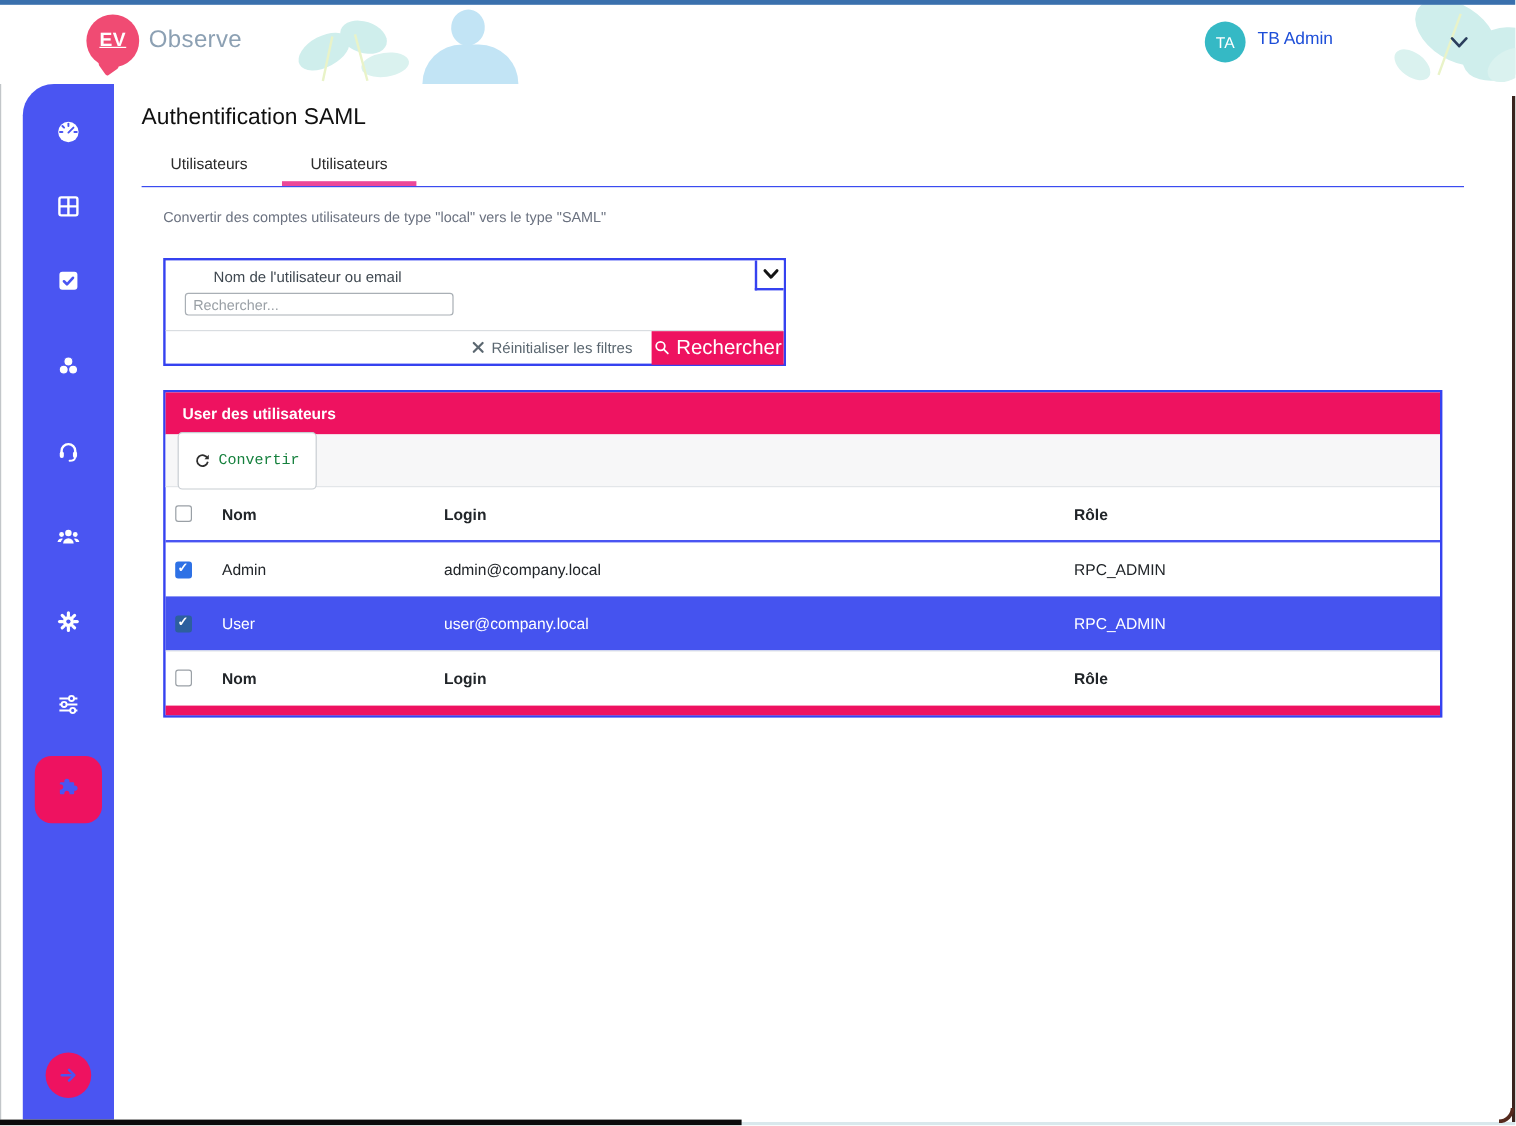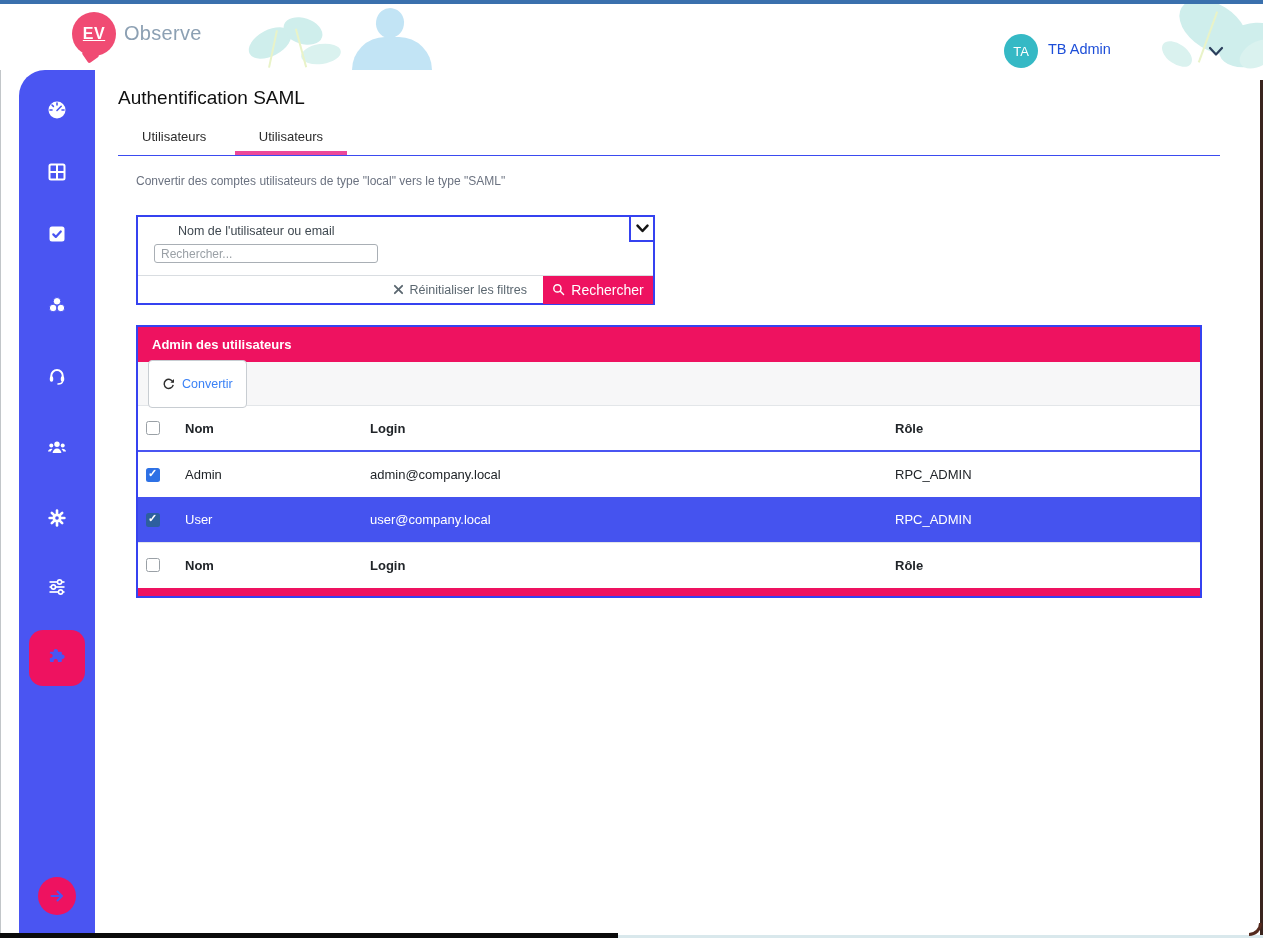--- a/index.html
+++ b/index.html
@@ -21,21 +21,21 @@
   .stem { background:#e9f3c8; }
   .sil { background:#c2e4f5; }
 
   
   .logo { position:absolute; left:72px; top:12px; width:44px; height:44px; z-index:2; cursor:pointer; }
   .logo-bubble { position:absolute; width:44px; height:44px; border-radius:50%; background:#f04b73; display:flex; align-items:center; justify-content:center; color:#fff; font-size:16px; font-weight:bold; letter-spacing:.5px;text-decoration:underline; }
   .logo-tail { position:absolute; left:12px; top:36px; width:13px; height:13px; background:#f04b73; transform:rotate(55deg); border-radius:2px; z-index:-1; }
   .brand { position:absolute; left:124px; top:22px; font-size:20px; color:#8ca0b3; font-weight:400; letter-spacing:.3px; z-index:2; }
 
   
-  .user-menu { position:absolute; left:1000px; top:30px; width:236px; height:42px; z-index:2; cursor:pointer;text-align:center; }
+  .user-menu { position:absolute; left:1000px; top:14px; width:236px; height:42px; z-index:2; cursor:pointer;text-align:center; }
   .avatar { position:absolute; left:4px; top:4px; width:34px; height:34px; border-radius:50%; background:#35b9c5; color:#fff; font-size:13px; display:flex; align-items:center; justify-content:center; }
   .user-name { position:absolute; left:48px; top:11px; font-size:14.5px; color:#1d4ed8; }
   .user-chevron { position:absolute; left:206px; top:11px; }
 
   
   .sidebar { position:absolute; left:19px; top:70px; bottom:5px; width:76px; background:#4a55f2; border-top-left-radius:26px; z-index:10; }
   .nav-item { position:absolute; left:28px; width:20px; height:20px; cursor:pointer; }
   .nav-item svg { display:block; }
   .nav-active { position:absolute; left:10px; top:560px; width:56px; height:56px; border-radius:14px; background:#ee1260; display:flex; align-items:center; justify-content:center; cursor:pointer; }
   .logout-btn { position:absolute; left:19px; top:807px; width:38px; height:38px; border-radius:50%; background:#ee1260; display:flex; align-items:center; justify-content:center; cursor:pointer; }
@@ -48,27 +48,27 @@
   .page-desc { position:absolute; left:136px; top:174px; font-size:12px; color:#6b7280; z-index:5; }
 
   
   .filter-card { position:absolute; left:136px; top:215px; width:519px; height:90px; border:2px solid #3542f0; background:#fff; z-index:5; }
   .filter-label { position:absolute; left:12px; top:7px; font-size:12.5px; color:#3f4850;margin-left:28px; }
   .filter-input { position:absolute; left:16px; top:27px; width:224px; height:19px; border:1px solid #a9afb5; border-radius:3px; font-size:12px; padding:0 6px; color:#333; font-family:"Liberation Sans",sans-serif; }
   .filter-input::placeholder { color:#9aa0a6; }
   .filter-dd { position:absolute; right:0; top:0; width:24px; height:25px; border-left:2px solid #3542f0; border-bottom:2px solid #3542f0; background:#fff; display:flex; align-items:center; justify-content:center; cursor:pointer; }
   .filter-footer { position:absolute; left:0; right:0; bottom:0; height:28px; border-top:1px solid #d9dde1; display:flex; align-items:center; justify-content:flex-end; }
   .reset-filters { display:flex; align-items:center; gap:6px; font-size:12.5px; color:#5b6770; margin-right:16px; cursor:pointer; }
-  .search-btn { width:110px; height:28px; background:#ee1260; border:none; color:#fff; font-size:14px; display:flex; align-items:center; justify-content:center; gap:6px; cursor:pointer; font-family:"Liberation Sans",sans-serif; }
+  .search-btn { width:110px; height:28px; background:#ee1260; border:none; color:#fff; font-size:17px; display:flex; align-items:center; justify-content:center; gap:6px; cursor:pointer; font-family:"Liberation Sans",sans-serif; }
 
   
   .table-card { position:absolute; left:136px; top:325px; width:1066px; height:273px; border:2px solid #3542f0; background:#fff; z-index:5; display:flex; flex-direction:column; }
   .panel-header { height:35px; background:#ee1260; color:#fff; font-size:13px; font-weight:600; line-height:35px; padding-left:14px; }
   .panel-toolbar { height:44px; background:#f7f7f8; border-bottom:1px solid #e3e6e9; display:flex; align-items:center; padding-left:10px; }
-  .convert-btn { display:inline-flex; align-items:center; gap:7px; padding:16px 13px; background:#fff; border:1px solid #c8cdd2; border-radius:4px; font-size:12.5px; color:#3b82f6; cursor:pointer; font-family:Liberation Sans, sans-serif; }
+  .convert-btn { display:inline-flex; align-items:center; gap:7px; padding:16px 13px; background:#fff; border:1px solid #c8cdd2; border-radius:4px; font-size:12.5px; color:#15803d; cursor:pointer; font-family:Liberation Mono, monospace; }
   .t-row { display:grid; grid-template-columns:47px 185px 525px auto; align-items:center; font-size:13px; color:#212529; }
   .t-head { height:46px; border-bottom:2px solid #4a55f2; font-weight:bold; }
   .t-data { height:45px; cursor:pointer; }
   .t-foot { height:45px; font-weight:bold; border-top:1px solid #e3e6e9; }
   .t-row .cbcell { padding-left:8px; }
   .row-selected { background:#4553ef; color:#fff; }
   .panel-bottom { height:8px; background:#ee1260; margin-top:auto; }
 
   .cb { width:14px; height:14px; border-radius:2.5px; position:relative; cursor:pointer; }
   .cb-un { background:#fff; border:1.5px solid #9aa0a6; }
@@ -248,21 +248,21 @@
         <svg width="13" height="13" viewBox="0 0 18 18">
             <circle cx="7.5" cy="7.5" r="5" fill="none" stroke="#fff" stroke-width="2"></circle>
             <line x1="11.5" y1="11.5" x2="16" y2="16" stroke="#fff" stroke-width="2" stroke-linecap="round"></line>
           </svg>
         <span>Rechercher</span>
       </button>
     </div>
   </div>
 
   <div class="table-card">
-    <div class="panel-header">Admin des utilisateurs</div>
+    <div class="panel-header">User des utilisateurs</div>
     <div class="panel-toolbar">
       <button class="convert-btn">
         <svg width="13" height="13" viewBox="0 0 18 18">
             <path d="M15.2 7.2 A6.3 6.3 0 1 0 15.5 10.8" fill="none" stroke="#2f2f2f" stroke-width="2"></path>
             <path d="M16.6 2.8 v5 h-5 z" fill="#2f2f2f"></path>
           </svg>
         <span>Convertir</span>
       </button>
     </div>
 

